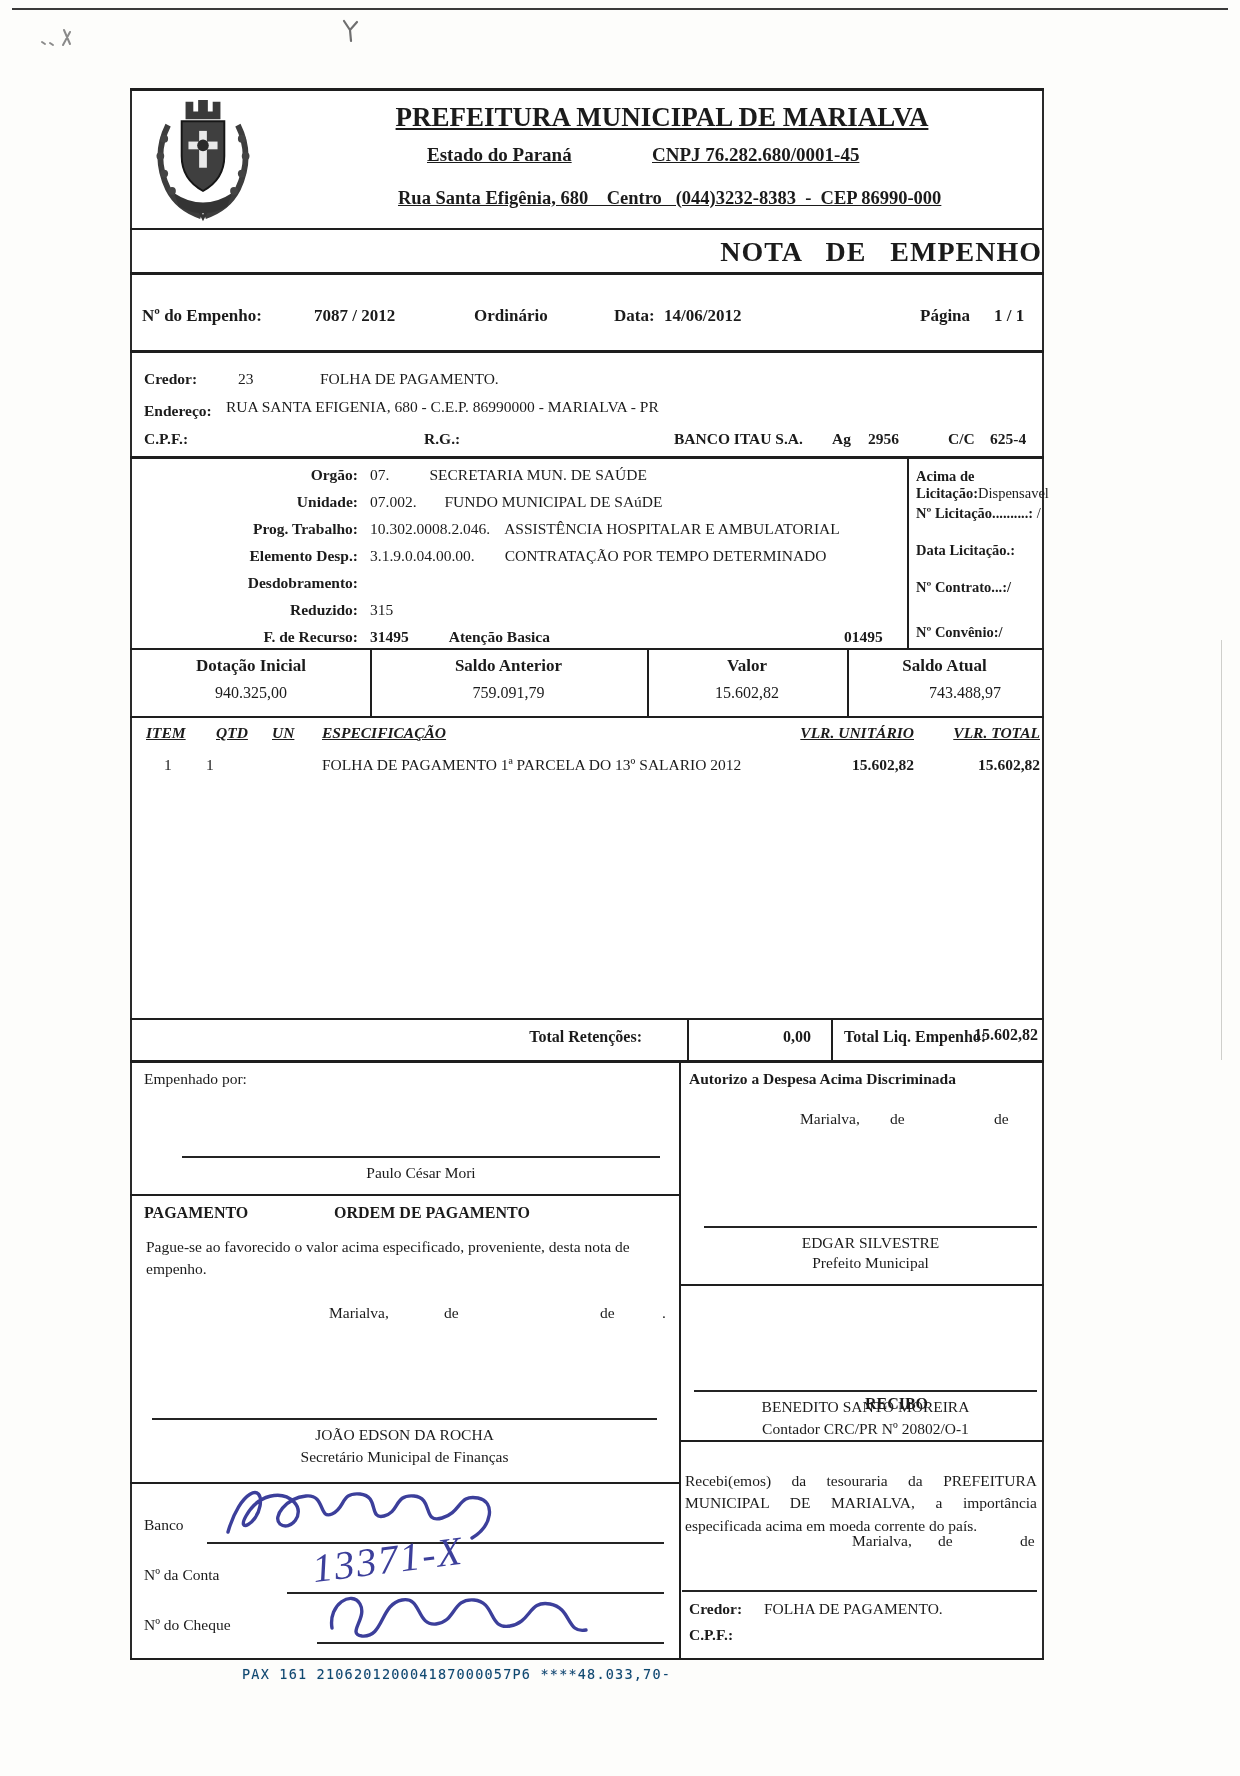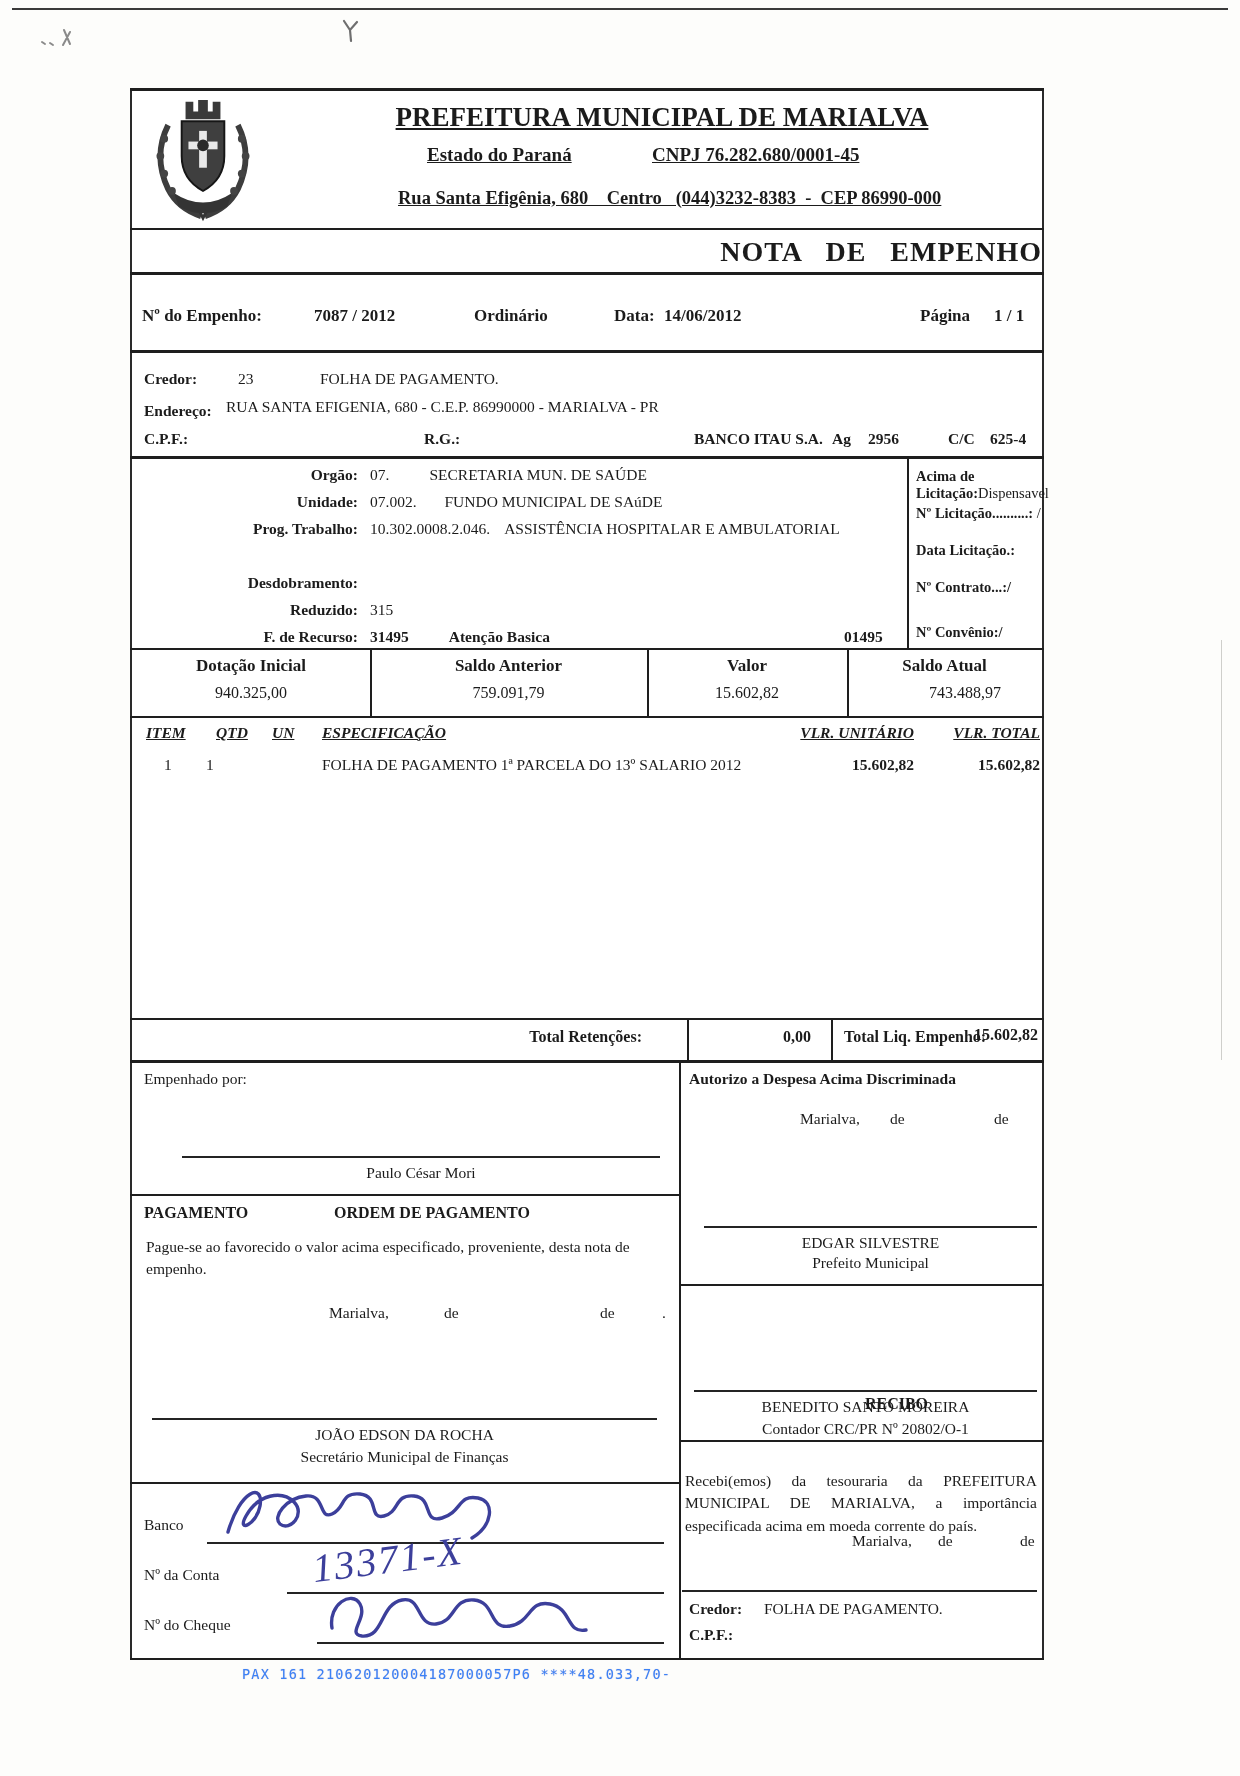--- a/index.html
+++ b/index.html
@@ -14,21 +14,21 @@
   .r{text-align:right;}
   .hl{position:absolute;background:#1e1e1e;}
   .vl{position:absolute;background:#1e1e1e;}
   .sig{position:absolute;background:#242424;height:2px;}
   .f15{font-size:15.5px;}
   .f16{font-size:16px;}
   .f17{font-size:17px;}
   #frame{position:absolute;left:130px;top:88px;width:910px;height:1572px;
          background:#fff;border-left:2px solid #2a2a2a;border-right:2px solid #2a2a2a;}
   .stamp{font-family:"DejaVu Sans Mono",monospace;font-size:13.5px;letter-spacing:1.2px;
-         color:#3b82f6;text-shadow:0 0 1px rgba(141,128,194,.55);text-align:center;}
+         color:#0c4a6e;text-shadow:0 0 1px rgba(141,128,194,.55);text-align:center;}
   .hand{color:#3c3f9b;}
 </style>
 </head>
 <body>
 
 <div class="hl" style="left:12px;top:8px;width:1216px;height:2px;background:#3a3a3a;"></div>
 <svg class="abs" style="left:38px;top:26px;" width="40" height="26" viewBox="0 0 40 26">
   <path d="M4 16 l3 2 M12 17 l3 2 M26 4 l6 14 M32 6 l-7 13" stroke="#8a8a8a" stroke-width="2" fill="none" stroke-linecap="round"></path>
 </svg>
 <svg class="abs" style="left:338px;top:18px;" width="26" height="26" viewBox="0 0 26 26">
@@ -83,41 +83,46 @@
 
   <span class="abs b f15" style="left:12px;top:282px;">Credor:</span>
   <span class="abs f15" style="left:106px;top:282px;">23</span>
   <span class="abs f15" style="left:188px;top:282px;">FOLHA DE PAGAMENTO.</span>
 
   <span class="abs b f15" style="left:12px;top:314px;">Endereço:</span>
   <span class="abs f15" style="left:94px;top:310px;">RUA SANTA EFIGENIA, 680  -  C.E.P. 86990000  -  MARIALVA  -  PR</span>
 
   <span class="abs b f15" style="left:12px;top:342px;">C.P.F.:</span>
   <span class="abs b f15" style="left:292px;top:342px;">R.G.:</span>
-  <span class="abs b f15" style="left:562px;top:342px;">BANCO ITAU S.A.</span>
+  <span class="abs b f15" style="left:542px;top:342px;">BANCO ITAU S.A.</span>
   <span class="abs b f15" style="left:700px;top:342px;">Ag</span>
   <span class="abs b f15" style="left:736px;top:342px;">2956</span>
   <span class="abs b f15" style="left:816px;top:342px;">C/C</span>
   <span class="abs b f15" style="left:858px;top:342px;">625-4</span>
   <div class="hl" style="left:-2px;top:368px;width:914px;height:3px;"></div>
 
   <div class="abs" style="left:8px;top:378px;display:flex;font-size:15.5px;">
     <span class="b r" style="width:218px;">Orgão:</span>
     <span style="margin-left:12px;">07.</span>
     <span style="margin-left:40px;">SECRETARIA MUN. DE SAÚDE</span>
   </div>
   <div class="abs" style="left:8px;top:405px;display:flex;font-size:15.5px;">
     <span class="b r" style="width:218px;">Unidade:</span>
     <span style="margin-left:12px;">07.002.</span>
     <span style="margin-left:28px;">FUNDO MUNICIPAL DE SAúDE</span>
   </div>
   <div class="abs" style="left:8px;top:432px;display:flex;font-size:15.5px;">
     <span class="b r" style="width:218px;">Prog. Trabalho:</span>
     <span style="margin-left:12px;">10.302.0008.2.046.</span>
     <span style="margin-left:14px;">ASSISTÊNCIA HOSPITALAR E AMBULATORIAL</span>
+  </div>
+  <div class="abs" style="left:8px;top:459px;display:flex;font-size:15.5px;">
+    <span class="b r" style="width:218px;">Elemento Desp.:</span>
+    <span style="margin-left:12px;">3.1.9.0.04.00.00.</span>
+    <span style="margin-left:30px;">CONTRATAÇÃO POR TEMPO DETERMINADO</span>
   </div>
   <div class="abs" style="left:8px;top:486px;display:flex;font-size:15.5px;">
     <span class="b r" style="width:218px;">Desdobramento:</span>
   </div>
   <div class="abs" style="left:8px;top:513px;display:flex;font-size:15.5px;">
     <span class="b r" style="width:218px;">Reduzido:</span>
     <span style="margin-left:12px;">315</span>
   </div>
   <div class="abs" style="left:8px;top:540px;display:flex;font-size:15.5px;">
     <span class="b r" style="width:218px;">F. de Recurso:</span>

